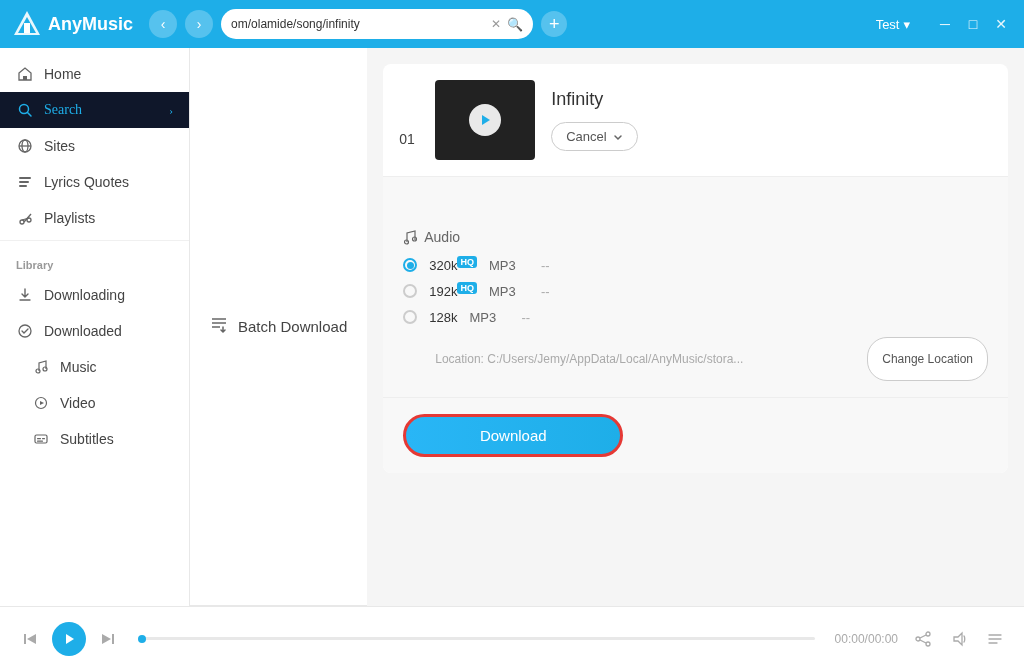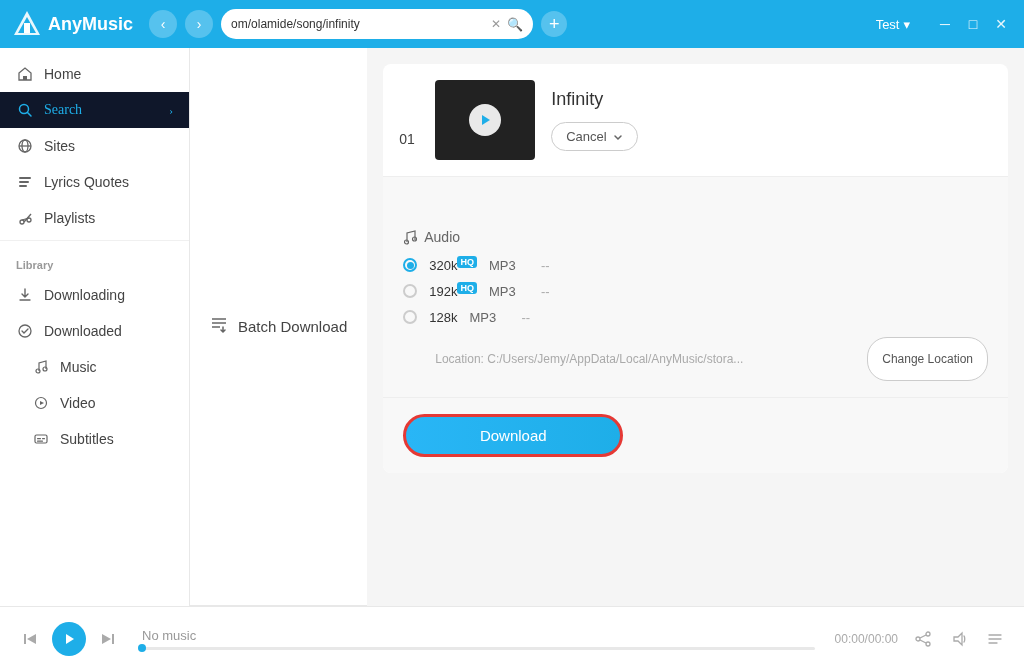--- a/index.html
+++ b/index.html
@@ -334,21 +334,20 @@
         </svg>
     </button>
     <button class="player-btn">
       <svg width="16" height="16" viewBox="0 0 16 16" fill="none">
           <rect x="12" y="3" width="2" height="10" fill="#aaa"></rect>
           <polygon points="2,3 11,8 2,13" fill="#aaa"></polygon>
         </svg>
     </button>
   </div>
   <div class="player-info">
-    <div class="player-track">No music</div>
     <div class="player-progress">
       <div class="player-progress-fill">
         <div class="player-dot"></div>
       </div>
     </div>
   </div>
   <div class="player-time">00:00/00:00</div>
   <div class="player-right">
     <button class="player-icon-btn">
       <svg width="18" height="18" viewBox="0 0 18 18" fill="none">

